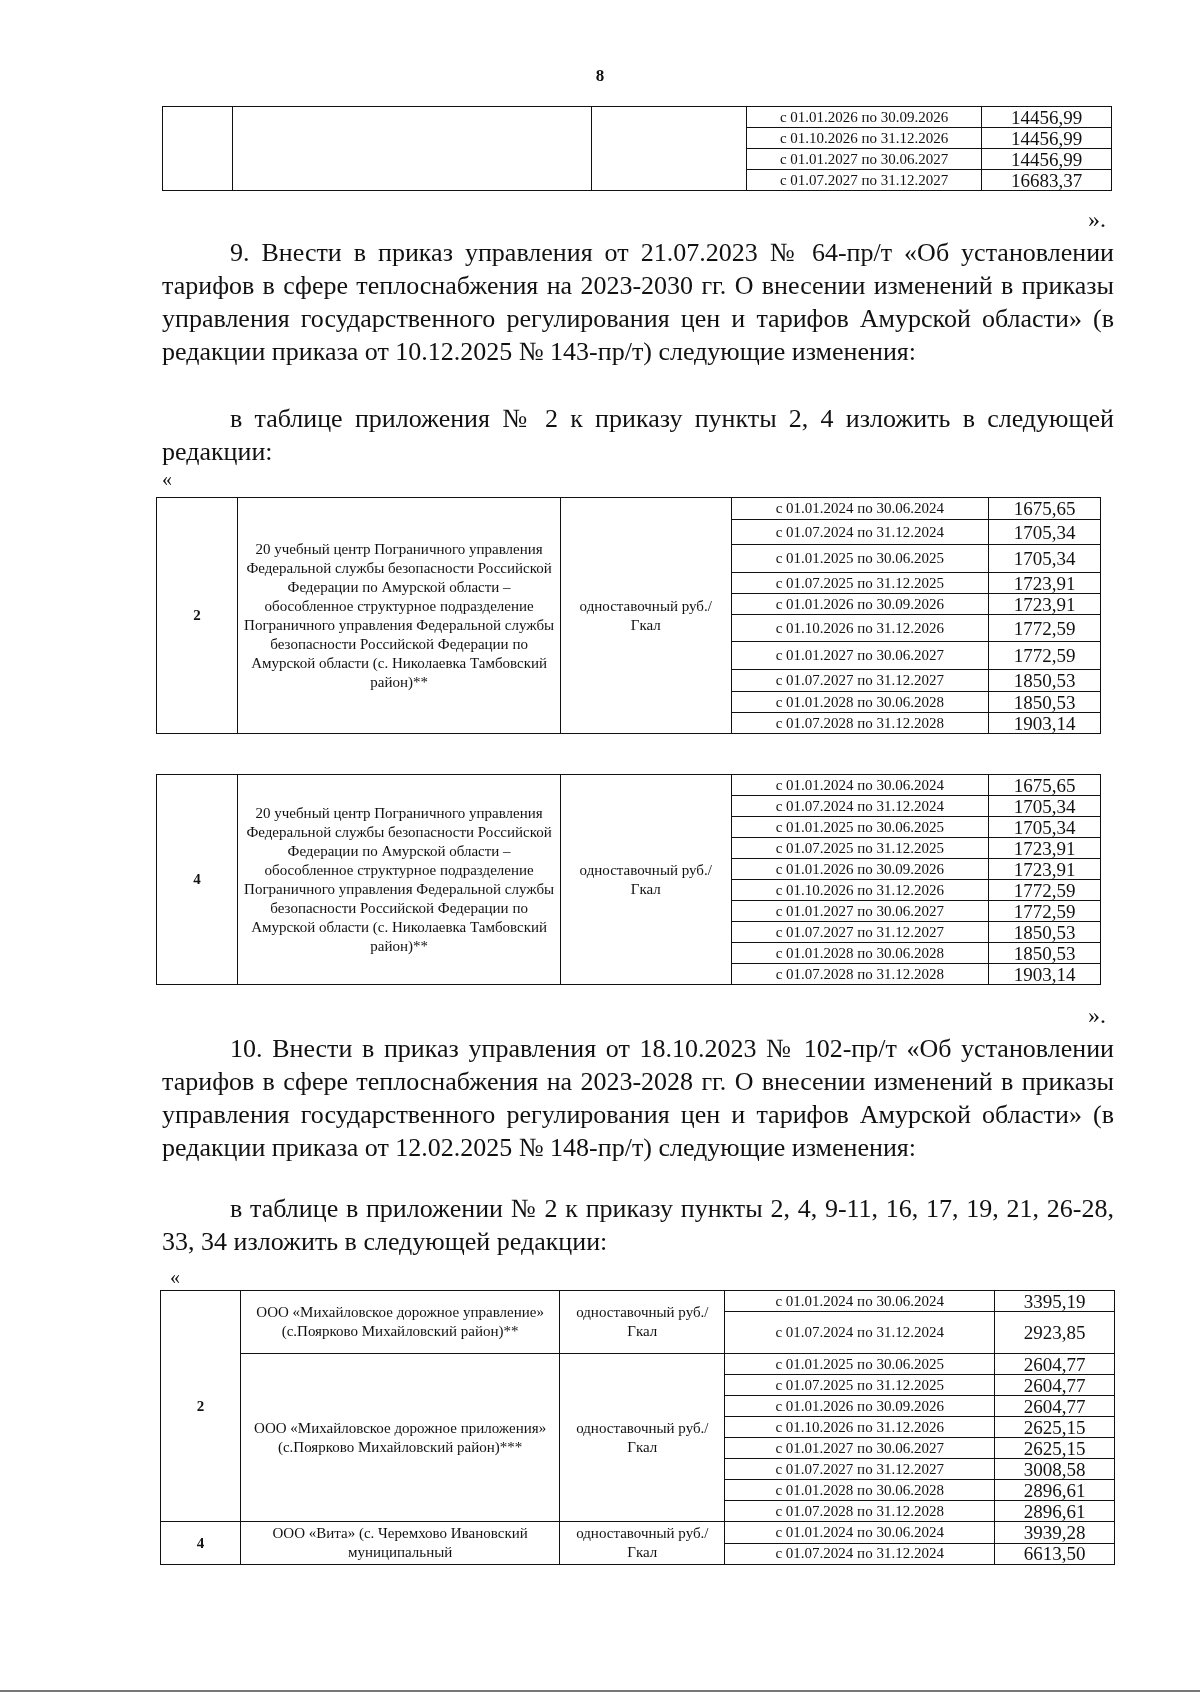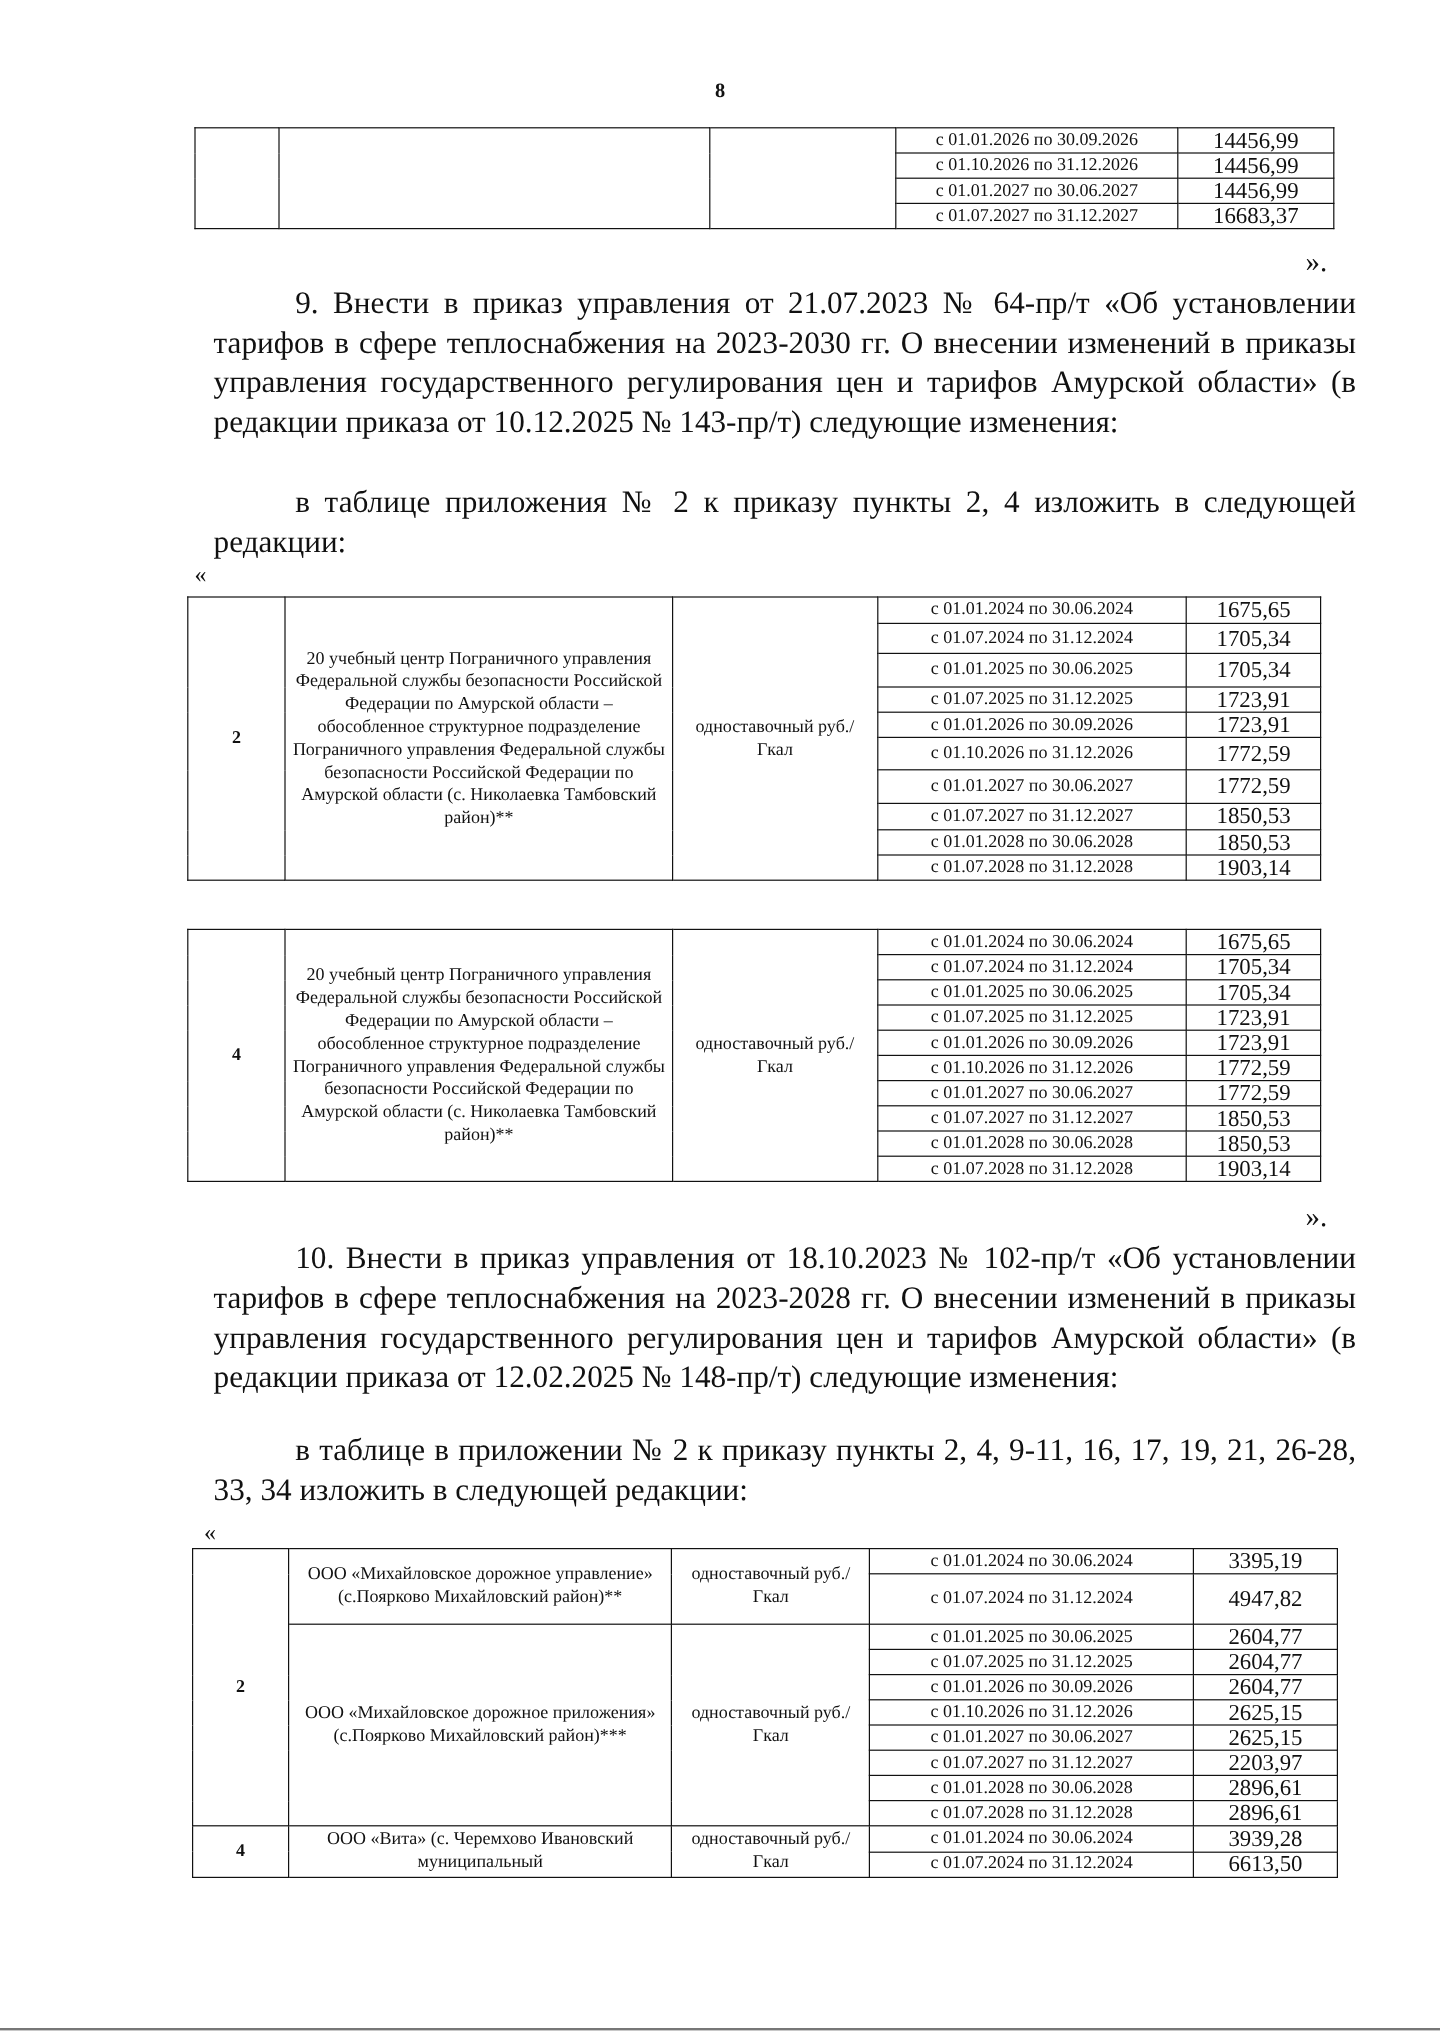--- a/index.html
+++ b/index.html
@@ -6,21 +6,21 @@
   body { width: 1200px; height: 1701px; position: relative; overflow: hidden; color: #111; font-family: "Liberation Serif", serif; }
   .page-num { position: absolute; top: 66px; left: 0; width: 1200px; text-align: center; font-size: 17px; font-weight: bold; }
   table { border-collapse: collapse; position: absolute; font-family: "Liberation Serif", serif; }
   td { border: 1.5px solid #111; padding: 0 4px; text-align: center; vertical-align: middle; line-height: 1; }
   .ent { font-size: 15px; line-height: 19px; padding: 2px 4px; }
   .unit { font-size: 15px; line-height: 19px; }
   .per { font-size: 15px; white-space: nowrap; }
   .val { font-size: 19px; }
   .num { font-size: 15px; font-weight: bold; }
   .para { position: absolute; left: 162px; width: 952px; font-size: 26px; line-height: 33px; text-align: justify; }
-  .indent { text-indent: 68px; margin-left: 16px; }
+  .indent { text-indent: 68px; }
   .quote { position: absolute; font-size: 20px; }
   .close { position: absolute; font-size: 24px; }
   .footer-line { position: absolute; left: 0; top: 1690px; width: 1200px; height: 2px; background: #777; }
 </style>
 </head>
 <body>
 
 <div class="page-num">8</div>
 
 <table style="left:162px; top:106px; width:950px;">
@@ -185,21 +185,21 @@
   <tbody>
       <tr style="height:21px">
     <td rowspan="10" class="num">2</td>
     <td rowspan="2" class="ent">ООО «Михайловское дорожное управление» (с.Поярково Михайловский район)**</td>
     <td rowspan="2" class="unit">одноставочный руб./Гкал</td>
     <td class="per">с 01.01.2024 по 30.06.2024</td>
         <td class="val">3395,19</td>
       </tr>
   <tr style="height:42px">
         <td class="per">с 01.07.2024 по 31.12.2024</td>
-        <td class="val">4947,82</td>
+        <td class="val">2923,85</td>
       </tr>
   <tr style="height:21px">
     <td rowspan="8" class="ent">ООО «Михайловское дорожное приложения» (с.Поярково Михайловский район)***</td>
     <td rowspan="8" class="unit">одноставочный руб./Гкал</td>
     <td class="per">с 01.01.2025 по 30.06.2025</td>
         <td class="val">2604,77</td>
       </tr>
   <tr style="height:21px">
         <td class="per">с 01.07.2025 по 31.12.2025</td>
         <td class="val">2604,77</td>
@@ -211,21 +211,21 @@
   <tr style="height:21px">
         <td class="per">с 01.10.2026 по 31.12.2026</td>
         <td class="val">2625,15</td>
       </tr>
   <tr style="height:21px">
         <td class="per">с 01.01.2027 по 30.06.2027</td>
         <td class="val">2625,15</td>
       </tr>
   <tr style="height:21px">
         <td class="per">с 01.07.2027 по 31.12.2027</td>
-        <td class="val">2203,97</td>
+        <td class="val">3008,58</td>
       </tr>
   <tr style="height:21px">
         <td class="per">с 01.01.2028 по 30.06.2028</td>
         <td class="val">2896,61</td>
       </tr>
   <tr style="height:21px">
         <td class="per">с 01.07.2028 по 31.12.2028</td>
         <td class="val">2896,61</td>
       </tr>
   <tr style="height:21px">

